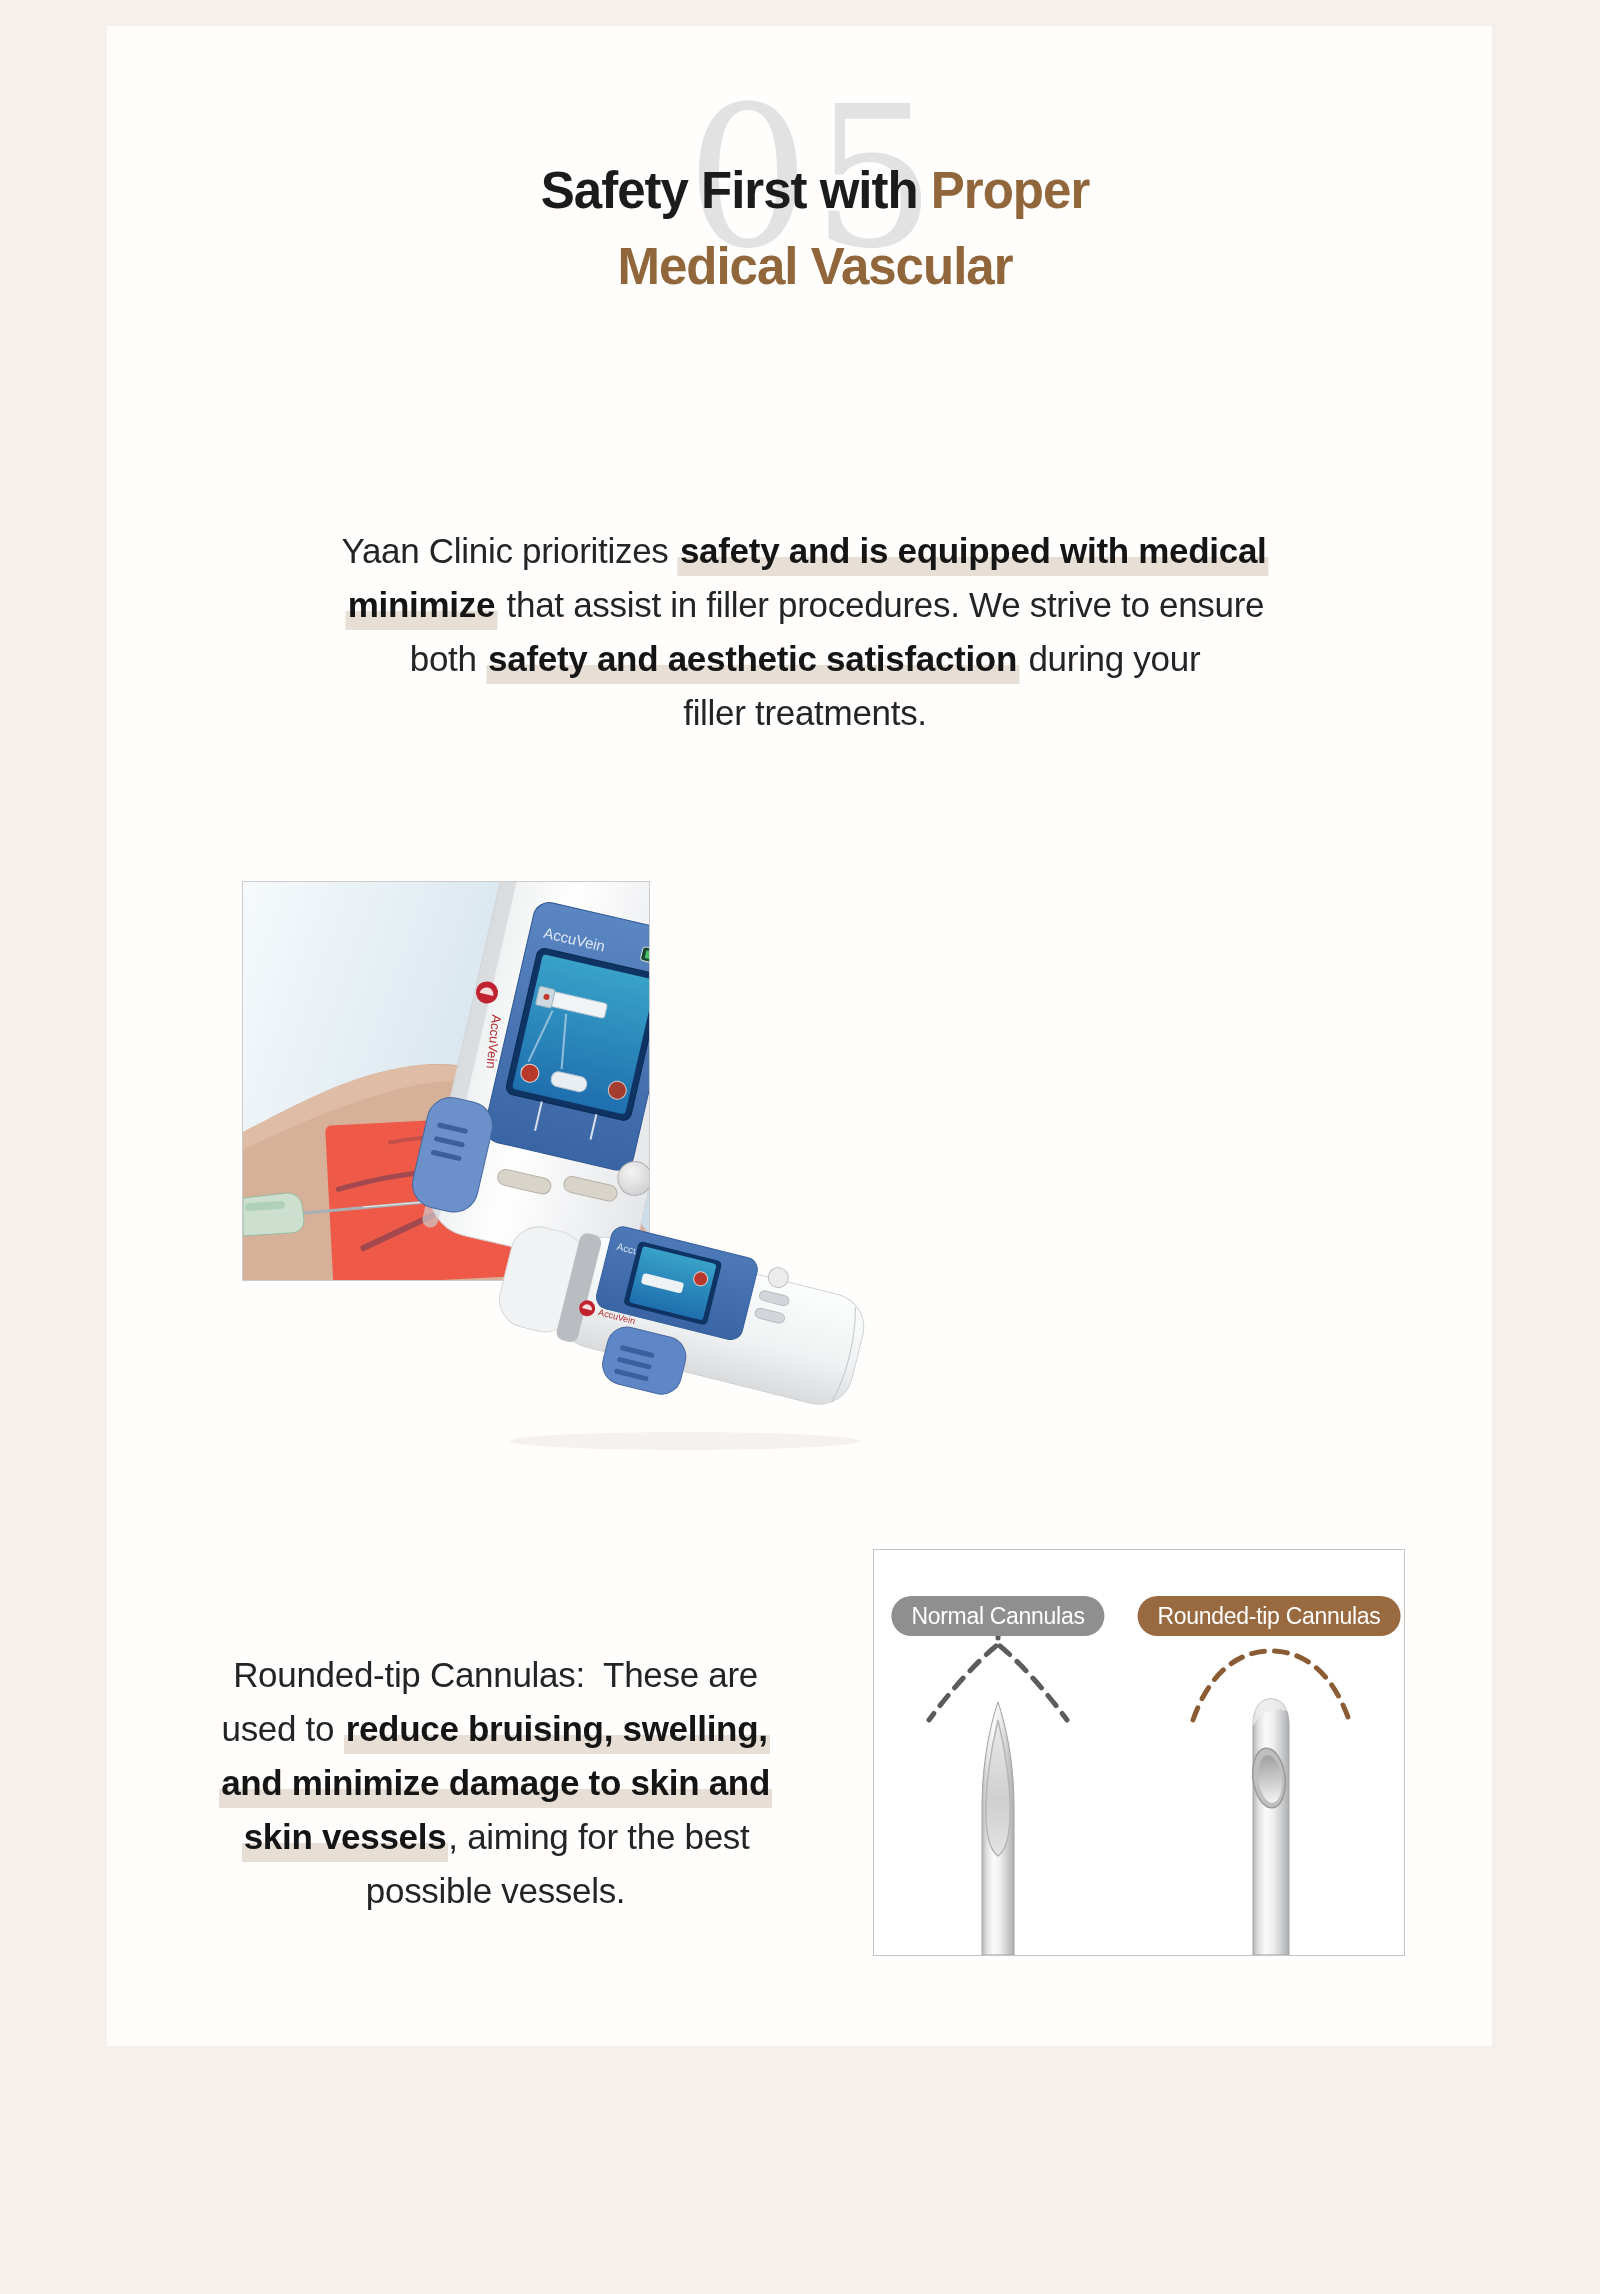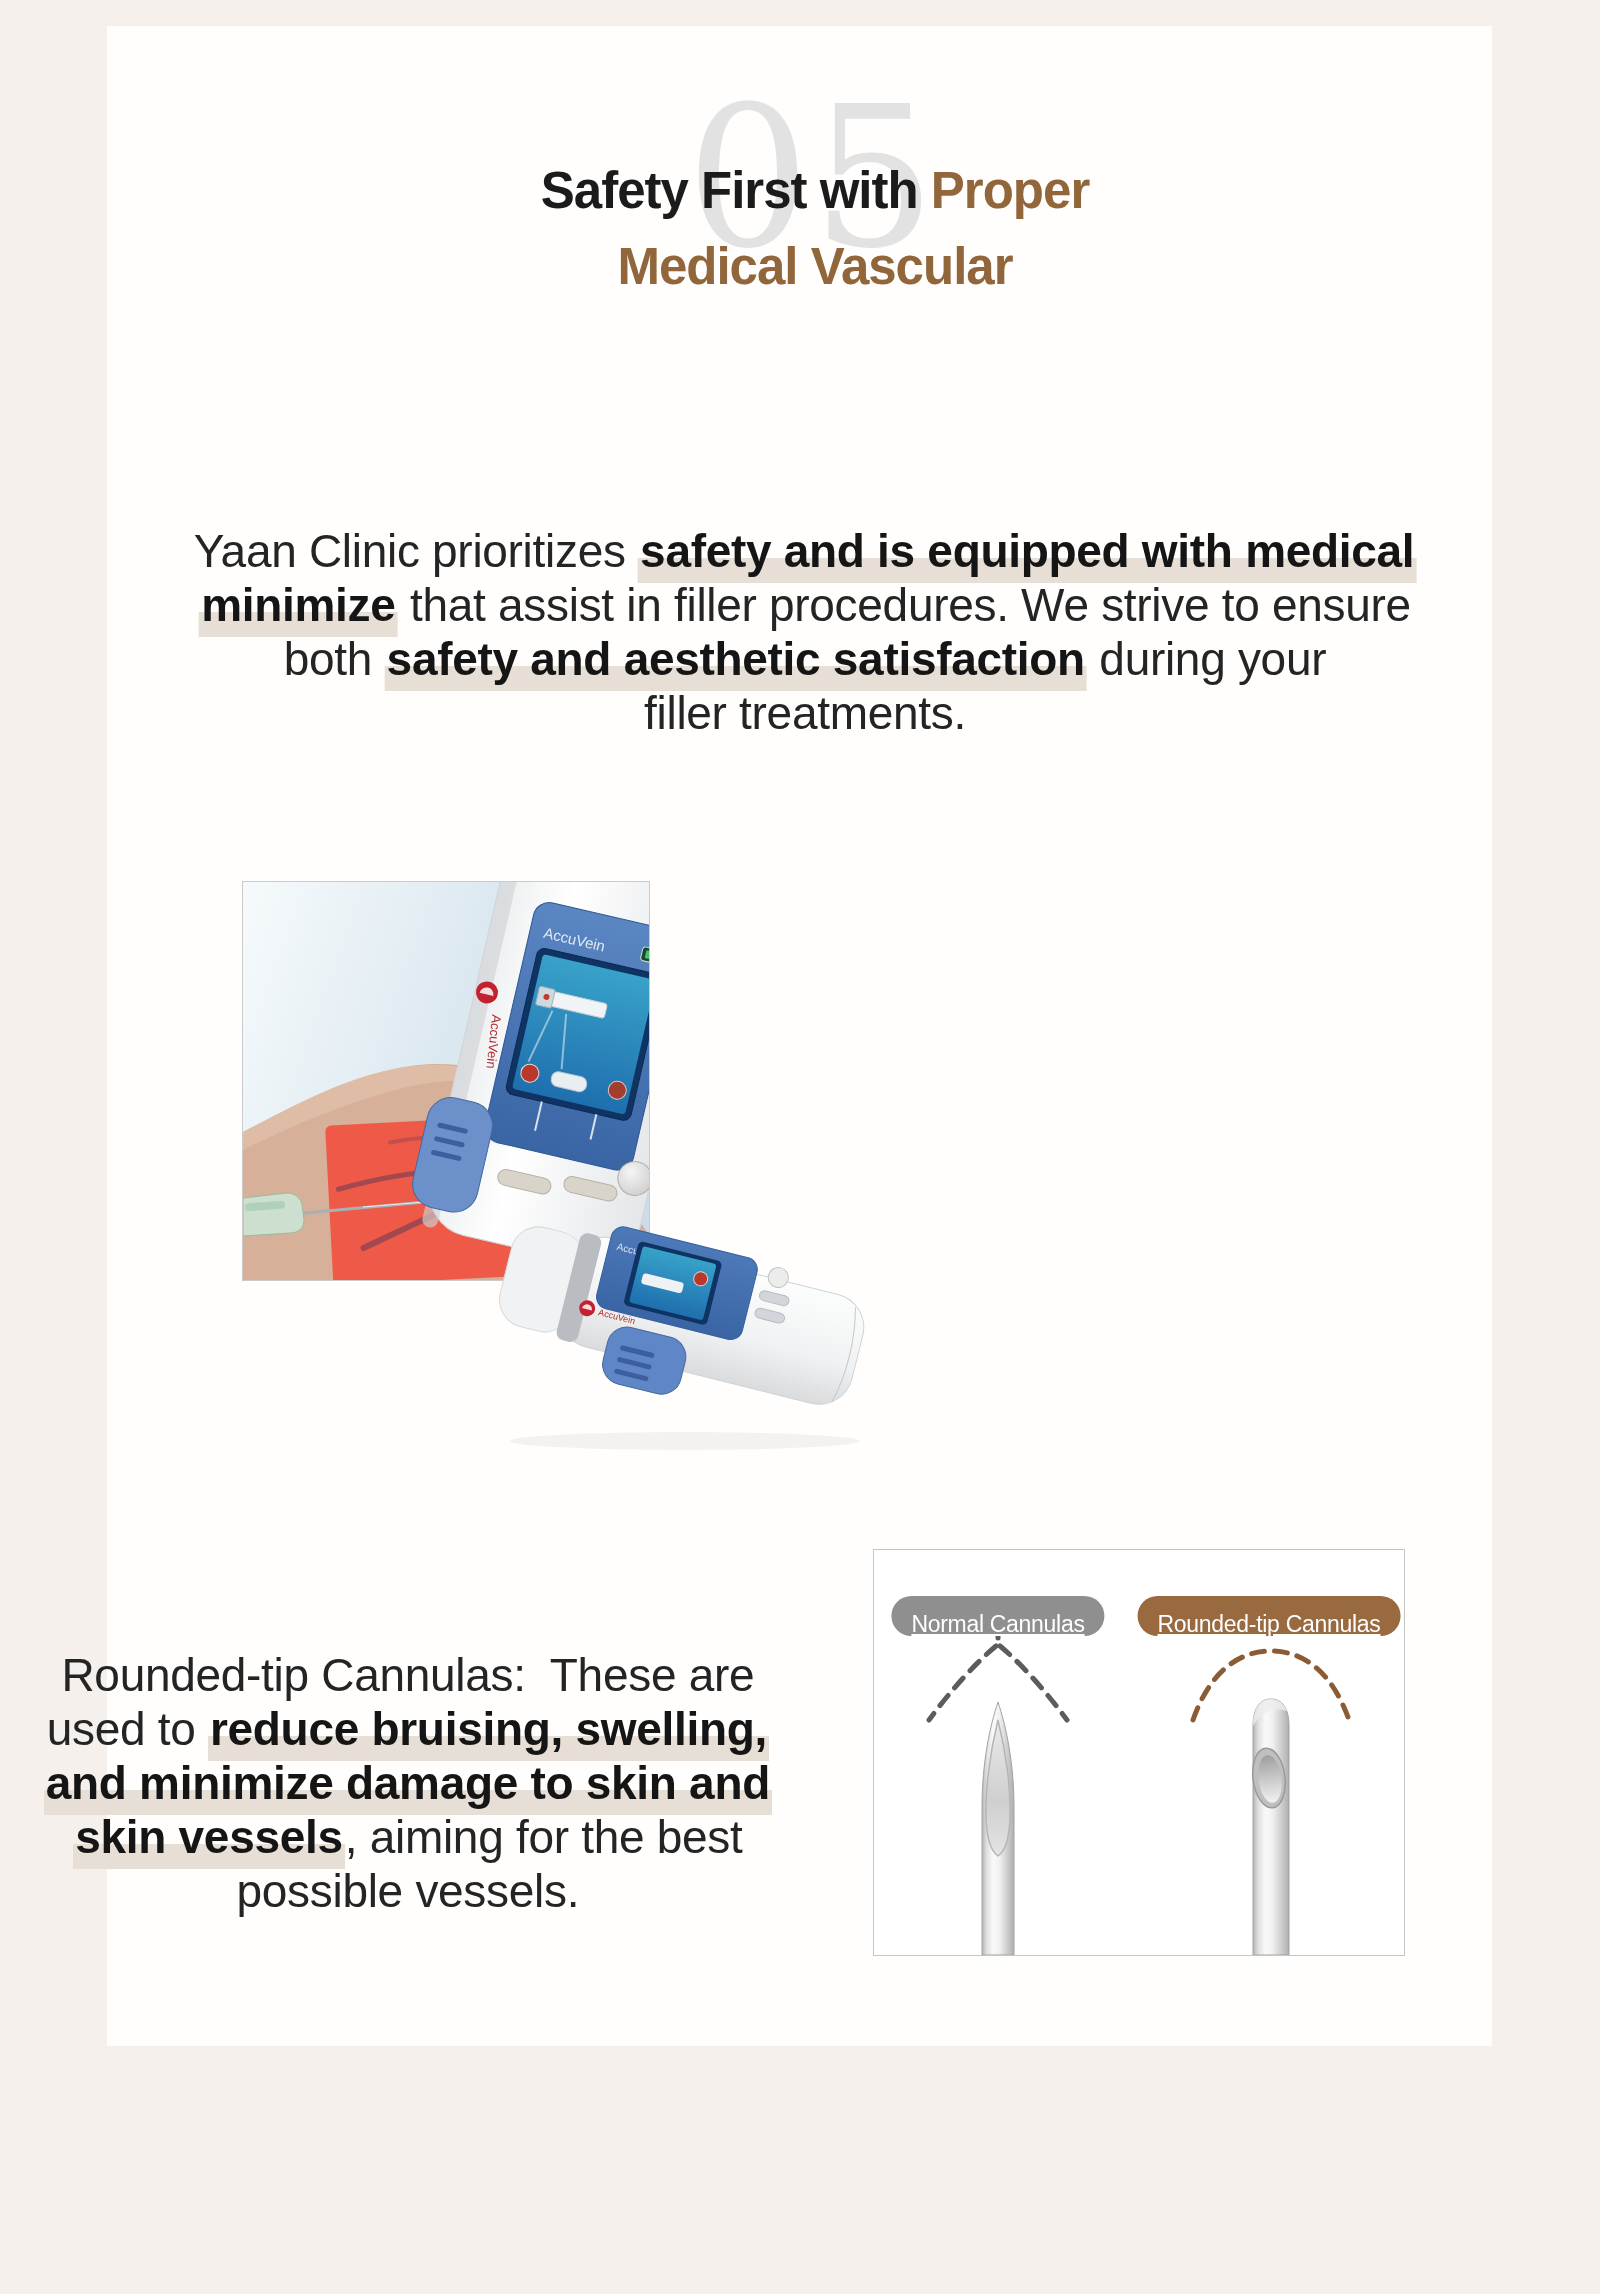--- a/index.html
+++ b/index.html
@@ -11,33 +11,33 @@
   html,body{width:1600px;}
   body{height:2294px;background:var(--page-bg);font-family:"Liberation Sans",sans-serif;position:relative;overflow:hidden;}
   .card{position:absolute;left:107px;top:26px;width:1385px;height:2020px;background:var(--card-bg);}
   .watermark{position:absolute;top:54px;left:705px;transform:translateX(-50%);
     font-family:"DejaVu Serif","Liberation Serif",serif;font-size:195px;line-height:195px;
     color:var(--watermark-gray);z-index:0;letter-spacing:2px;}
   .title{position:absolute;top:127px;left:708px;transform:translateX(-50%);z-index:1;
     font-size:51px;line-height:76px;font-weight:700;letter-spacing:-1px;text-align:center;white-space:nowrap;
     color:var(--title-dark);}
   .title .brown{color:var(--accent-brown);}
-  .para{position:absolute;font-size:46px;line-height:54px;color:var(--body-text);letter-spacing:-0.3px;z-index:1;}
+  .para{position:absolute;font-size:35px;line-height:54px;color:var(--body-text);letter-spacing:-0.3px;z-index:1;}
   .para b{font-weight:700;color:#151515;}
   .hl{background:linear-gradient(180deg,rgba(0,0,0,0) 57%,var(--highlight) 57%);padding:0 2px 6px 2px;}
   .intro{top:498px;left:698px;transform:translateX(-50%);text-align:center;white-space:nowrap;}
   .infrared{top:936px;left:655px;text-align:left;white-space:nowrap;}
   .cannula-text{top:1622px;right:720px;text-align:center;white-space:nowrap;}
   .photo{position:absolute;left:135px;top:855px;width:408px;height:400px;border:1px solid #CBCBCB;background:#e8f1f6;}
   .photo svg{display:block;width:406px;height:398px;}
   .device2{position:absolute;left:363px;top:1179px;width:420px;height:250px;}
   .panel{position:absolute;left:766px;top:1523px;width:532px;height:407px;background:#fff;border:1px solid var(--border-gray);}
   .panel svg.needles{position:absolute;left:0;top:0;width:530px;height:405px;}
-  .badge{position:absolute;top:46px;height:40px;line-height:40px;border-radius:20px;padding:8px 20px;
-    color:#fff;font-size:23px;letter-spacing:-0.3px;white-space:nowrap;transform:translateX(-50%);z-index:2;text-decoration:underline;}
+  .badge{position:absolute;top:46px;height:40px;line-height:40px;border-radius:20px;padding:0 20px;
+    color:#fff;font-size:23px;letter-spacing:-0.3px;white-space:nowrap;transform:translateX(-50%);z-index:2;}
   .badge.gray{left:124px;background:var(--badge-gray);}
   .badge.brown{left:395px;background:var(--badge-brown);}
   figure{z-index:1;}
   text{font-family:"Liberation Sans",sans-serif;}
 </style>
 </head>
 <body>
 
 <div class="card">
 

